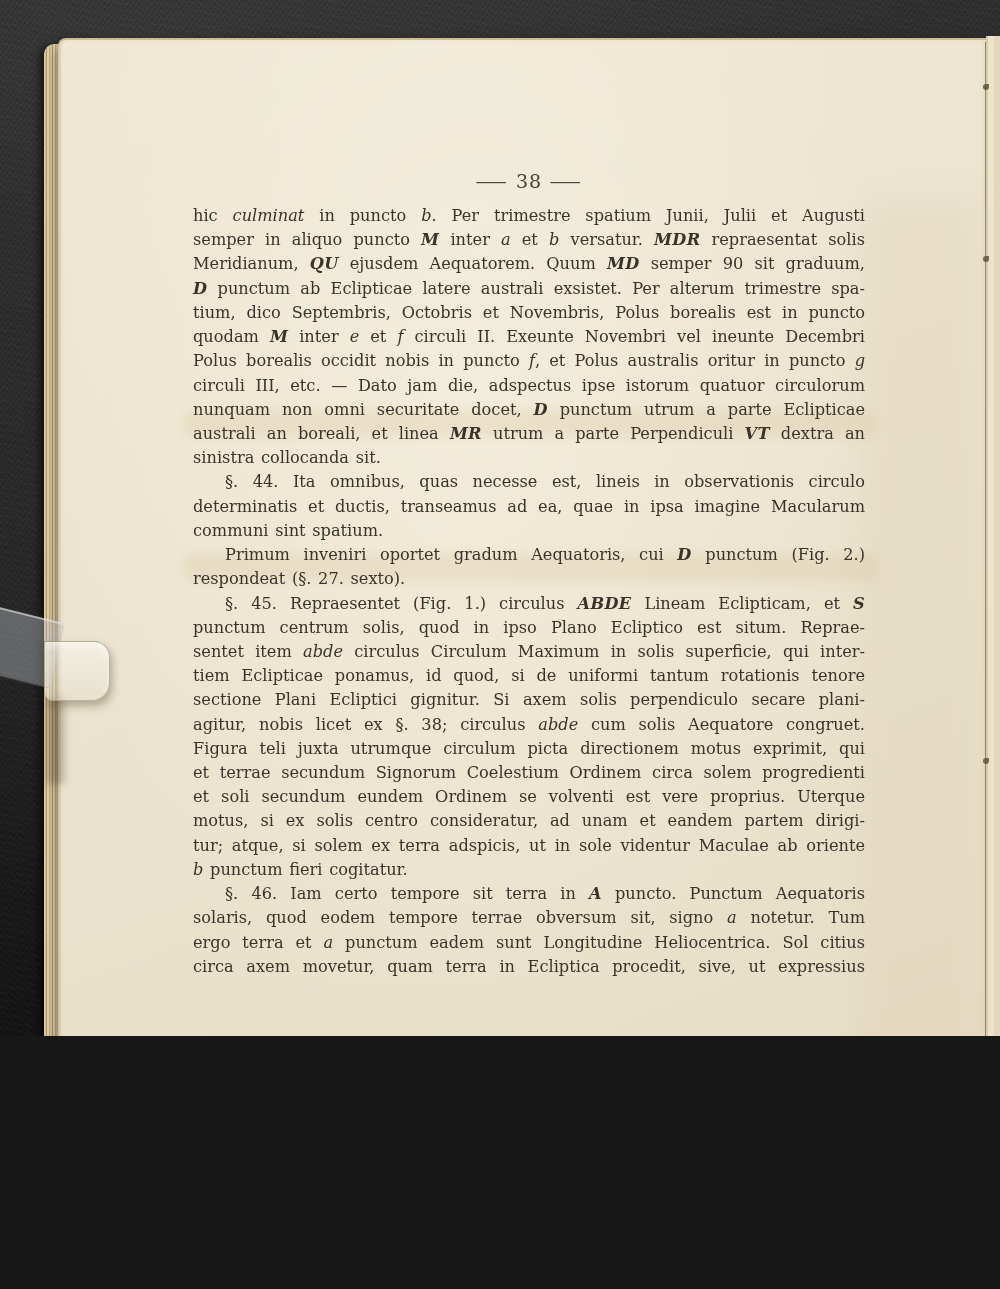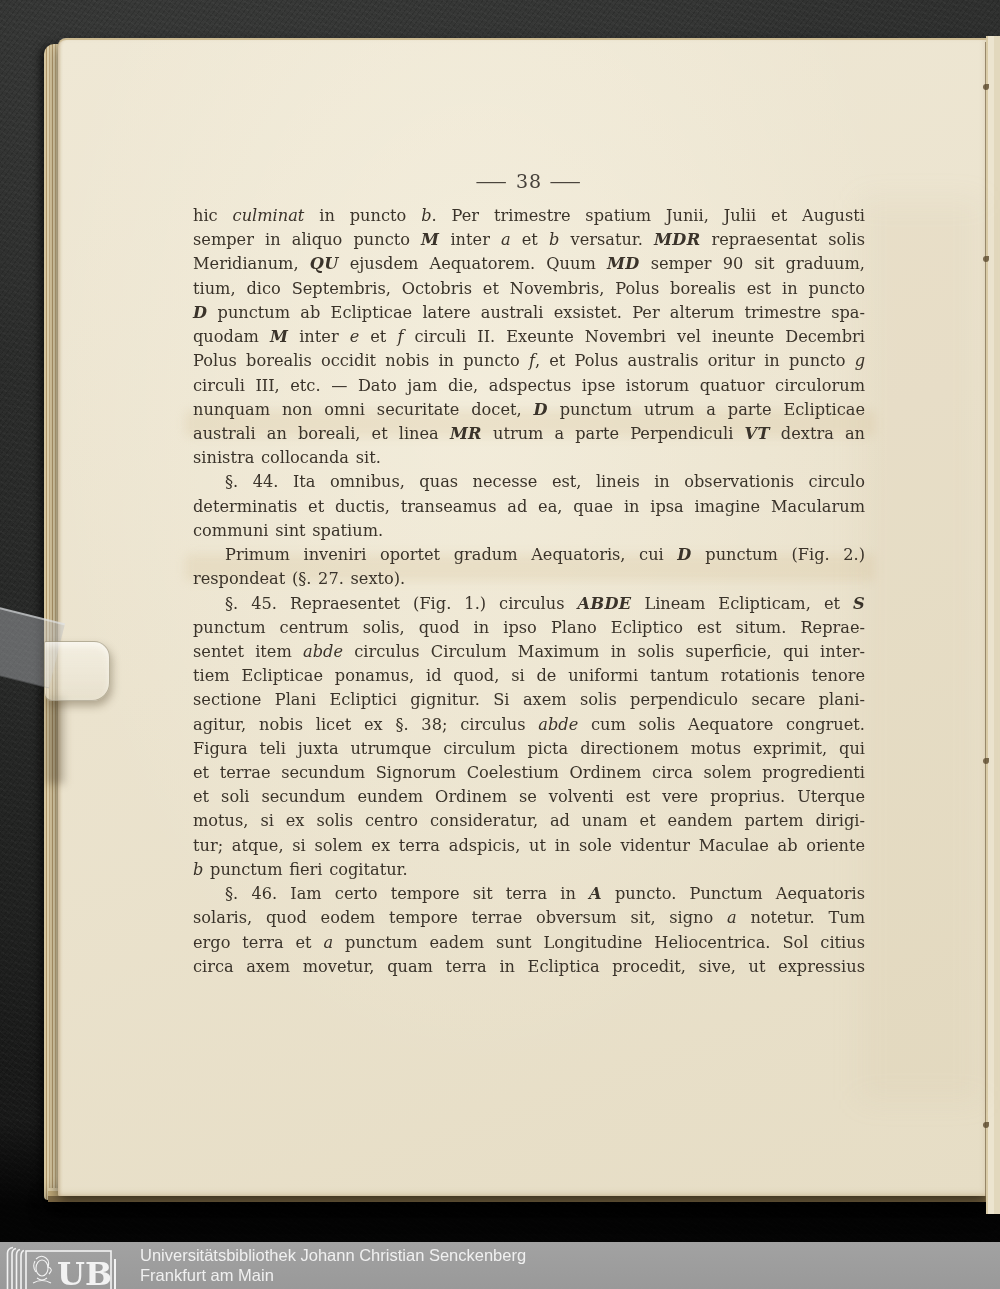--- a/index.html
+++ b/index.html
@@ -1,21 +1,21 @@
 <!DOCTYPE html>
 <html><head>
 <meta charset="utf-8">
 <style>
   html,body{margin:0;padding:0;}
   body{
     width:1000px;height:1289px;overflow:hidden;
     font-family:"DejaVu Serif", serif;
     background:#161716;
   }
-  .scene{position:relative;width:1000px;height:1289px;overflow:hidden;}
+  .scene{position:relative;width:1000px;height:1036px;overflow:hidden;}
 
   
   .cover{
     position:absolute;inset:0;
     background:
       radial-gradient(circle at 15% 8%, rgba(120,122,120,.16), transparent 45%),
       radial-gradient(circle at 70% 3%, rgba(110,112,110,.10), transparent 35%),
       radial-gradient(circle at 3% 55%, rgba(100,102,100,.10), transparent 30%),
       linear-gradient(180deg,#2c2d2c 0%, #232423 30%, #1d1e1d 70%, #141414 100%);
   }
@@ -151,22 +151,22 @@
   <div class="side-shade"></div>
 
   <div class="page-number">
     <span class="dash">—</span><span>38</span><span class="dash">—</span>
   </div>
 
   <div class="text-block">
       <div class="line"><span>hic </span><span class="i">culminat</span><span> in puncto </span><span class="i">b</span><span>. Per trimestre spatium Junii, Julii et Augusti</span></div>
       <div class="line"><span>semper in aliquo puncto </span><span class="b">M</span><span> inter </span><span class="i">a</span><span> et </span><span class="i">b</span><span> versatur. </span><span class="b">MDR</span><span> repraesentat solis</span></div>
       <div class="line"><span>Meridianum, </span><span class="b">QU</span><span> ejusdem Aequatorem. Quum </span><span class="b">MD</span><span> semper 90 sit graduum,</span></div>
+      <div class="line"><span class="b">D</span><span> punctum ab Eclipticae latere australi exsistet. Per alterum trimestre spa-</span></div>
       <div class="line"><span>tium, dico Septembris, Octobris et Novembris, Polus borealis est in puncto</span></div>
-      <div class="line"><span class="b">D</span><span> punctum ab Eclipticae latere australi exsistet. Per alterum trimestre spa-</span></div>
       <div class="line"><span>quodam </span><span class="b">M</span><span> inter </span><span class="i">e</span><span> et </span><span class="i">f</span><span> circuli II. Exeunte Novembri vel ineunte Decembri</span></div>
       <div class="line"><span>Polus borealis occidit nobis in puncto </span><span class="i">f</span><span>, et Polus australis oritur in puncto </span><span class="i">g</span></div>
       <div class="line"><span>circuli III, etc. — Dato jam die, adspectus ipse istorum quatuor circulorum</span></div>
       <div class="line"><span>nunquam non omni securitate docet, </span><span class="b">D</span><span> punctum utrum a parte Eclipticae</span></div>
       <div class="line"><span>australi an boreali, et linea </span><span class="b">MR</span><span> utrum a parte Perpendiculi </span><span class="b">VT</span><span> dextra an</span></div>
       <div class="line noj"><span>sinistra collocanda sit.</span></div>
       <div class="line ind"><span>§. 44. Ita omnibus, quas necesse est, lineis in observationis circulo</span></div>
       <div class="line"><span>determinatis et ductis, transeamus ad ea, quae in ipsa imagine Macularum</span></div>
       <div class="line noj"><span>communi sint spatium.</span></div>
       <div class="line ind"><span>Primum inveniri oportet gradum Aequatoris, cui </span><span class="b">D</span><span> punctum (Fig. 2.)</span></div>

